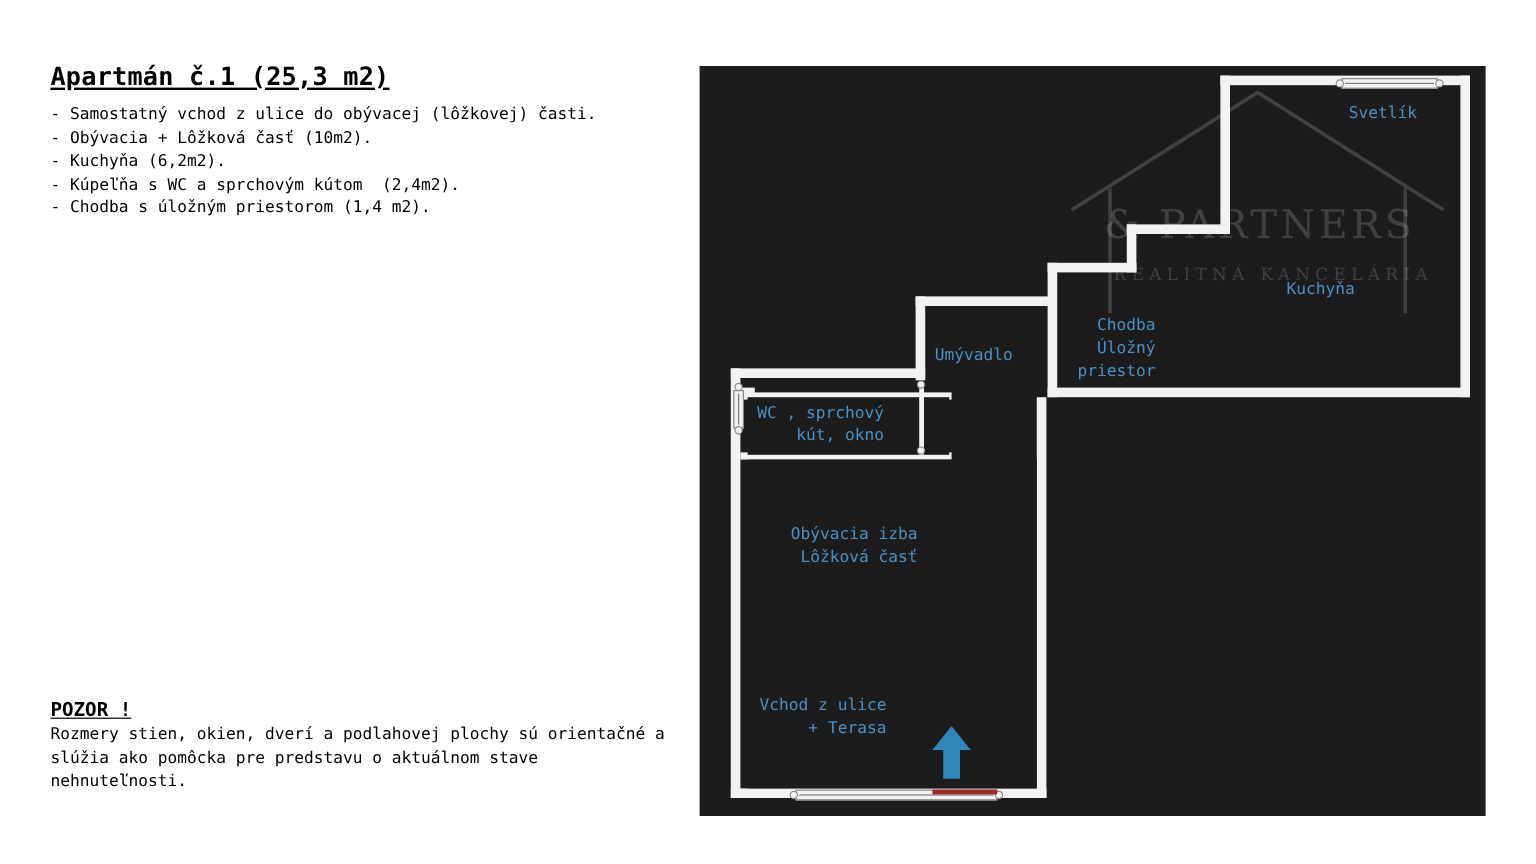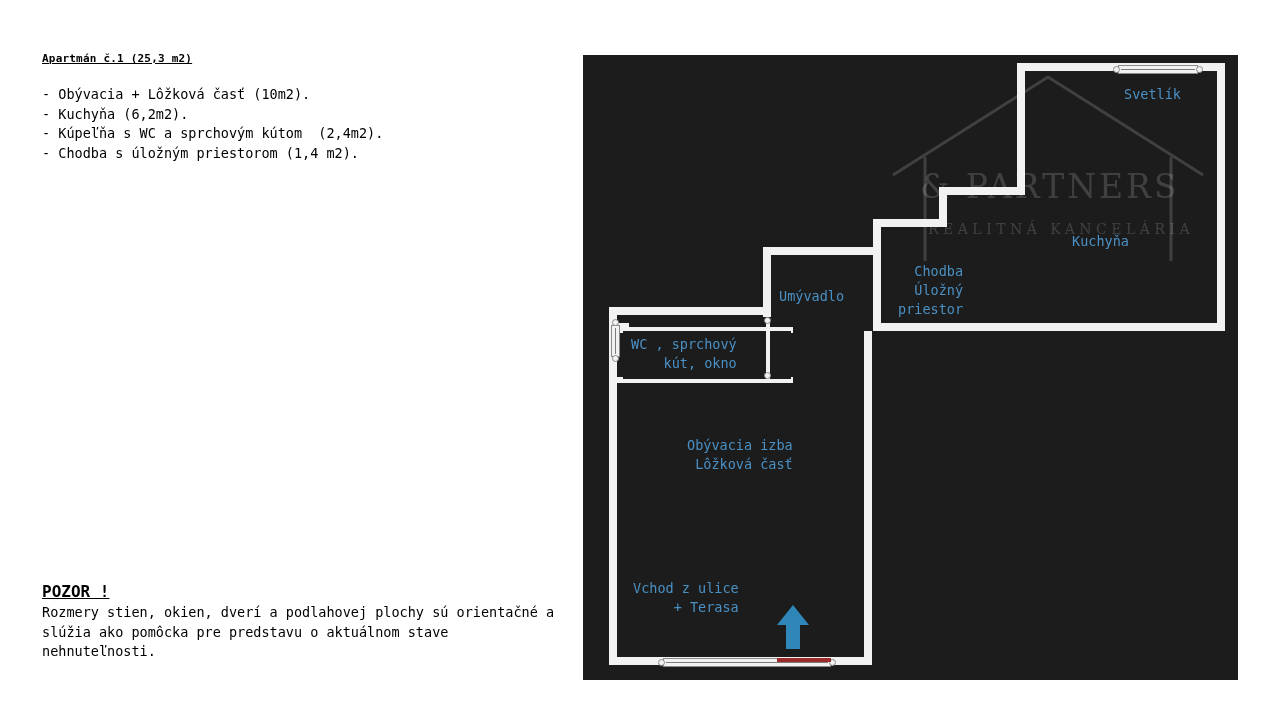--- a/index.html
+++ b/index.html
@@ -17,26 +17,26 @@
 
   
   #left-panel {
     position: absolute;
     left: 42px;
     top: 52px;
     width: 520px;
   }
   #apartment-title {
     font-family: "DejaVu Sans Mono", monospace;
-    font-size: 11px;
+    font-size: 21px;
     font-weight: bold;
     color: #000000;
     text-decoration: underline;
     letter-spacing: 0.2px;
-    margin: 0 0 20px 0;
+    margin: 0 0 10px 0;
     white-space: pre;
   }
   #feature-list {
     list-style: none;
     margin: 0;
     padding: 0;
   }
   #feature-list li {
     font-size: 13.5px;
     line-height: 19.5px;
@@ -193,20 +193,21 @@
     position: absolute;
     background: #9c2b2b;
   }
 </style>
 </head>
 <body>
 
 <div id="left-panel">
   <div id="apartment-title">Apartmán č.1 (25,3 m2)</div>
   <ul id="feature-list">
+    <li>- Samostatný vchod z ulice do obývacej (lôžkovej) časti.</li>
     <li>- Obývacia + Lôžková časť (10m2).</li>
     <li>- Kuchyňa (6,2m2).</li>
     <li>- Kúpeľňa s WC a sprchovým kútom  (2,4m2).</li>
     <li>- Chodba s úložným priestorom (1,4 m2).</li>
   </ul>
 </div>
 
 <div id="warning-block">
   <div id="warning-title">POZOR !</div>
   <div id="warning-text">Rozmery stien, okien, dverí a podlahovej plochy sú orientačné a slúžia ako pomôcka pre predstavu o aktuálnom stave nehnuteľnosti.</div>
@@ -267,21 +268,21 @@
 
   <div class="wall" style="left:281px; top:276px; width:8px; height:334px;"></div>
   <div class="wall" style="left:26px; top:602px; width:263px; height:8px;"></div>
   <div class="room-fill" style="left:40px; top:328px; width:241px; height:274px;"></div>
 
   <div class="window" style="left:80px; top:603px; width:168px; height:9px;"></div>
   <div class="window-cap" style="left:75px; top:604px;"></div>
   <div class="window-cap" style="left:246px; top:604px;"></div>
   <div id="door-swing" style="left:194px; top:603px; width:54px; height:4px;"></div>
 
-  <div class="plan-label" style="left:76px; top:381px;margin-left:28px;">Obývacia izba
+  <div class="plan-label" style="left:76px; top:381px;">Obývacia izba
 Lôžková časť</div>
   <div class="plan-label" style="left:50px; top:524px;">Vchod z ulice
 + Terasa</div>
 
   <svg id="entry-arrow" viewBox="0 0 34 48">
     <path d="M17 2 L33 22 L24 22 L24 46 L10 46 L10 22 L1 22 Z" fill="#2e87b8"></path>
   </svg>
 
 </div>
 

